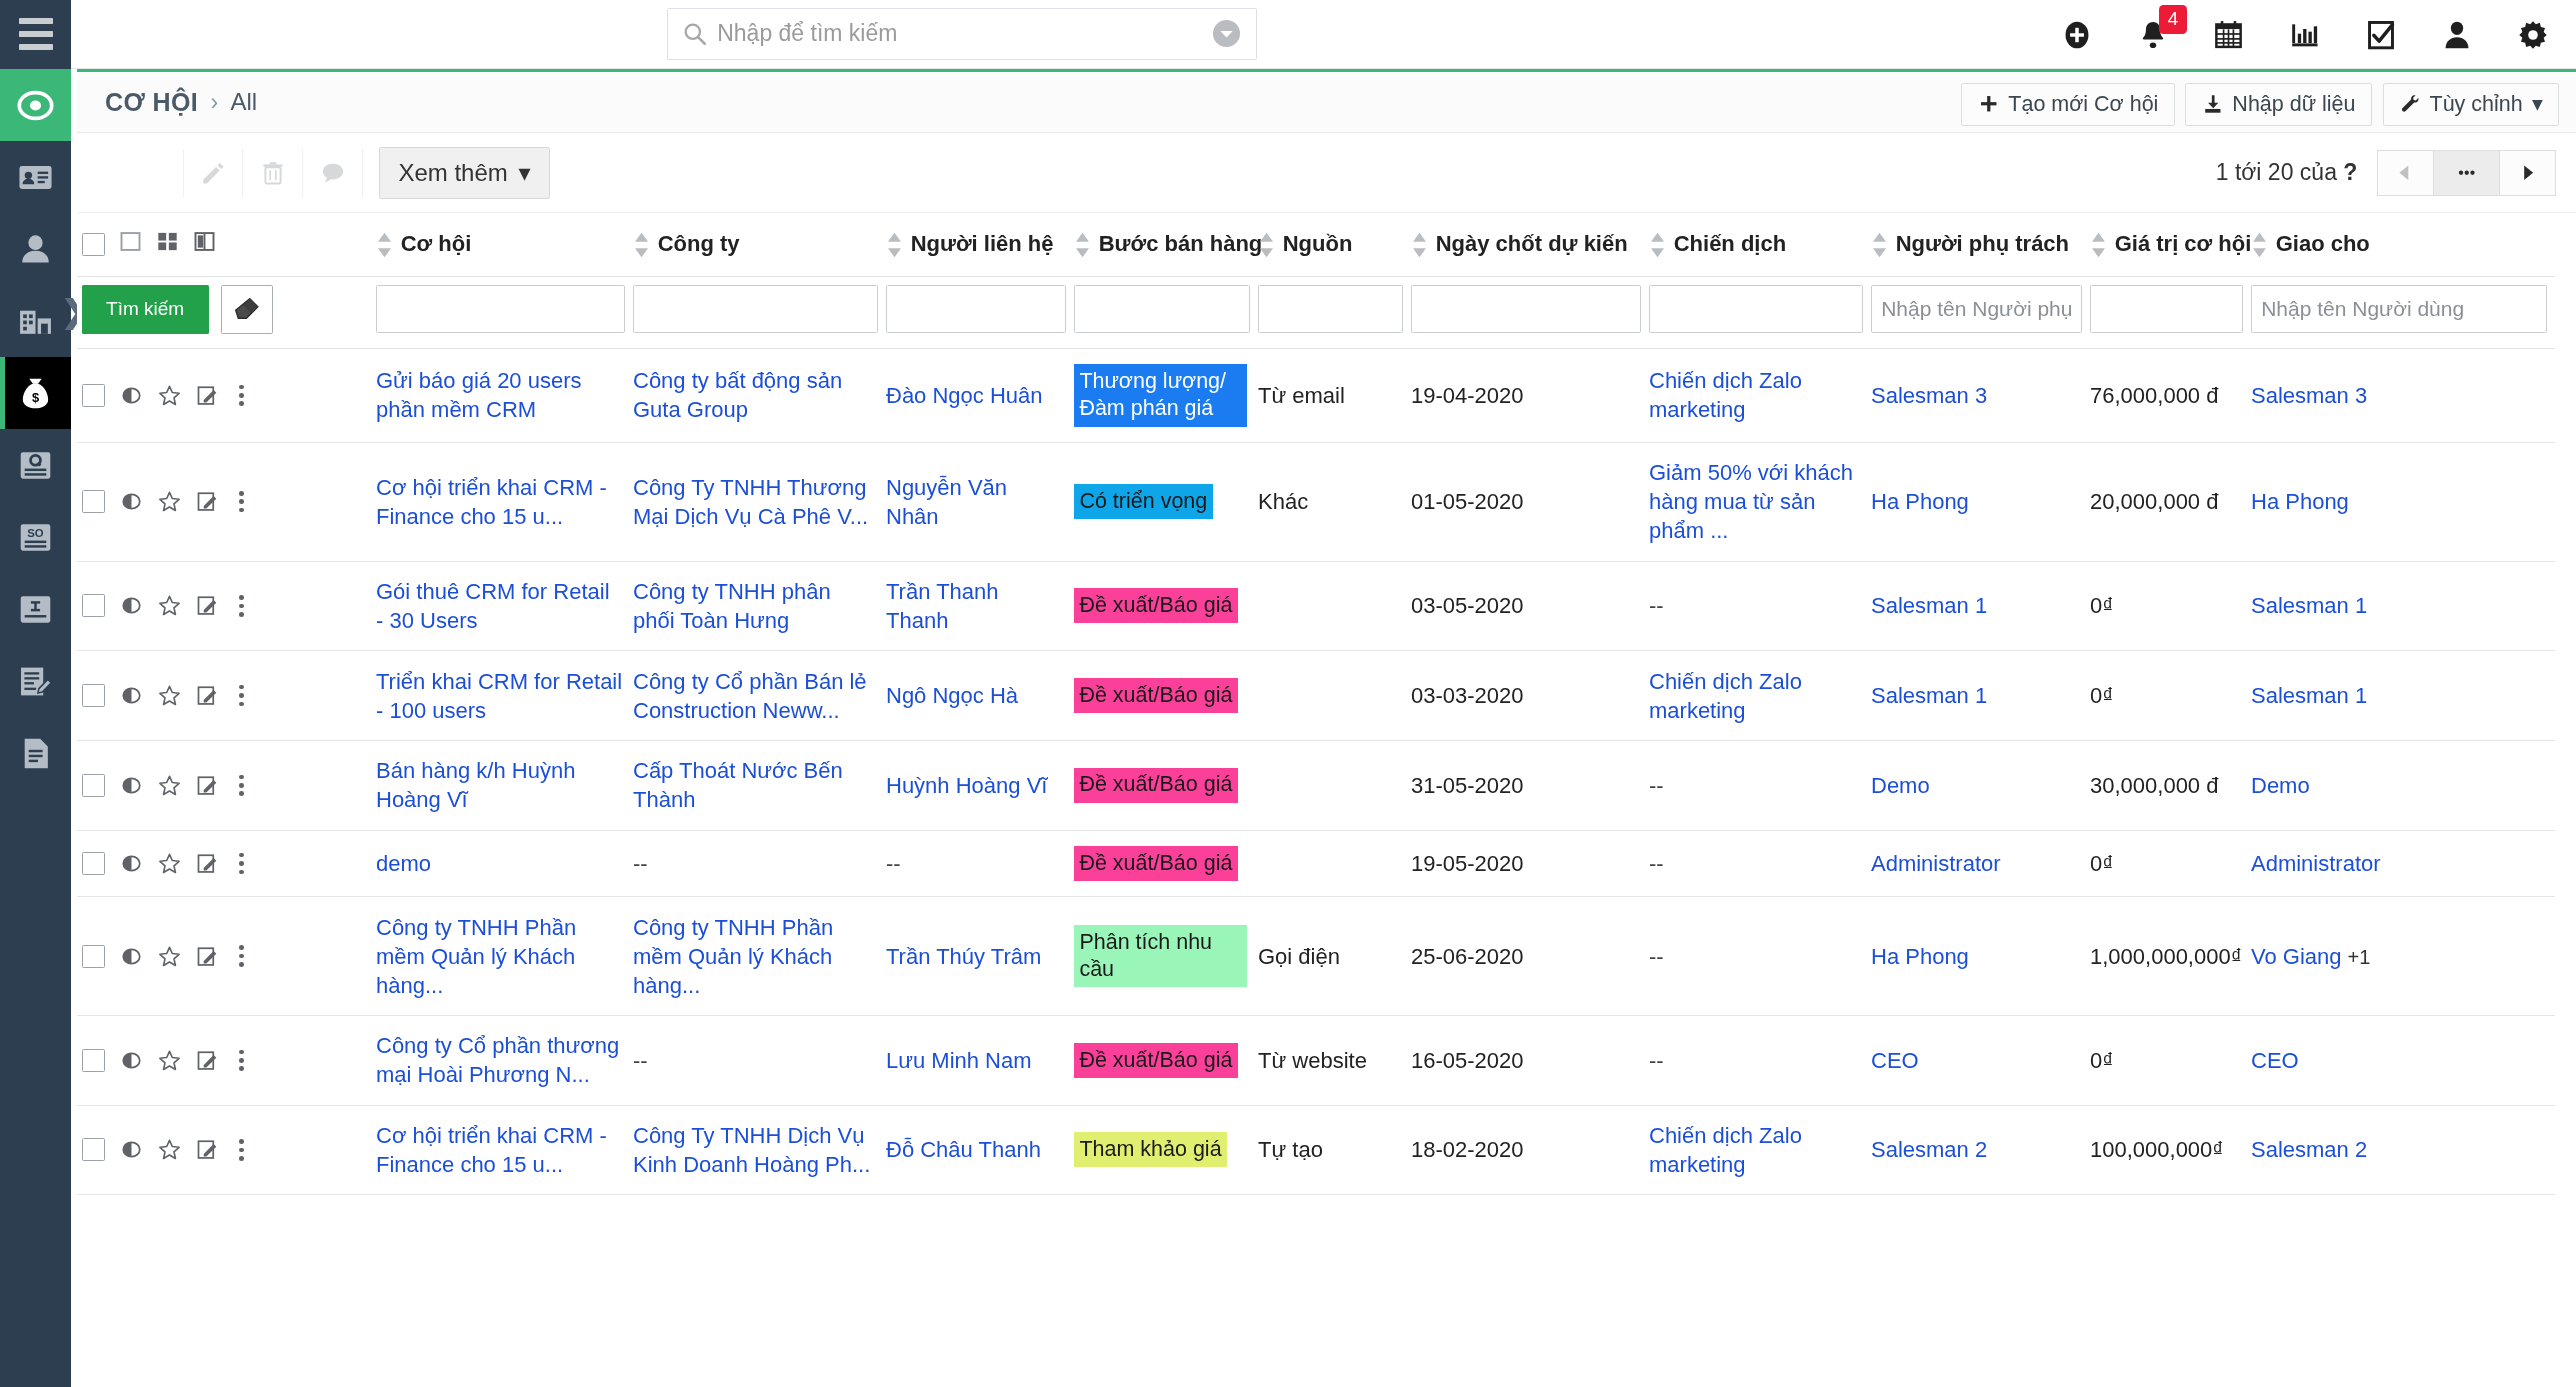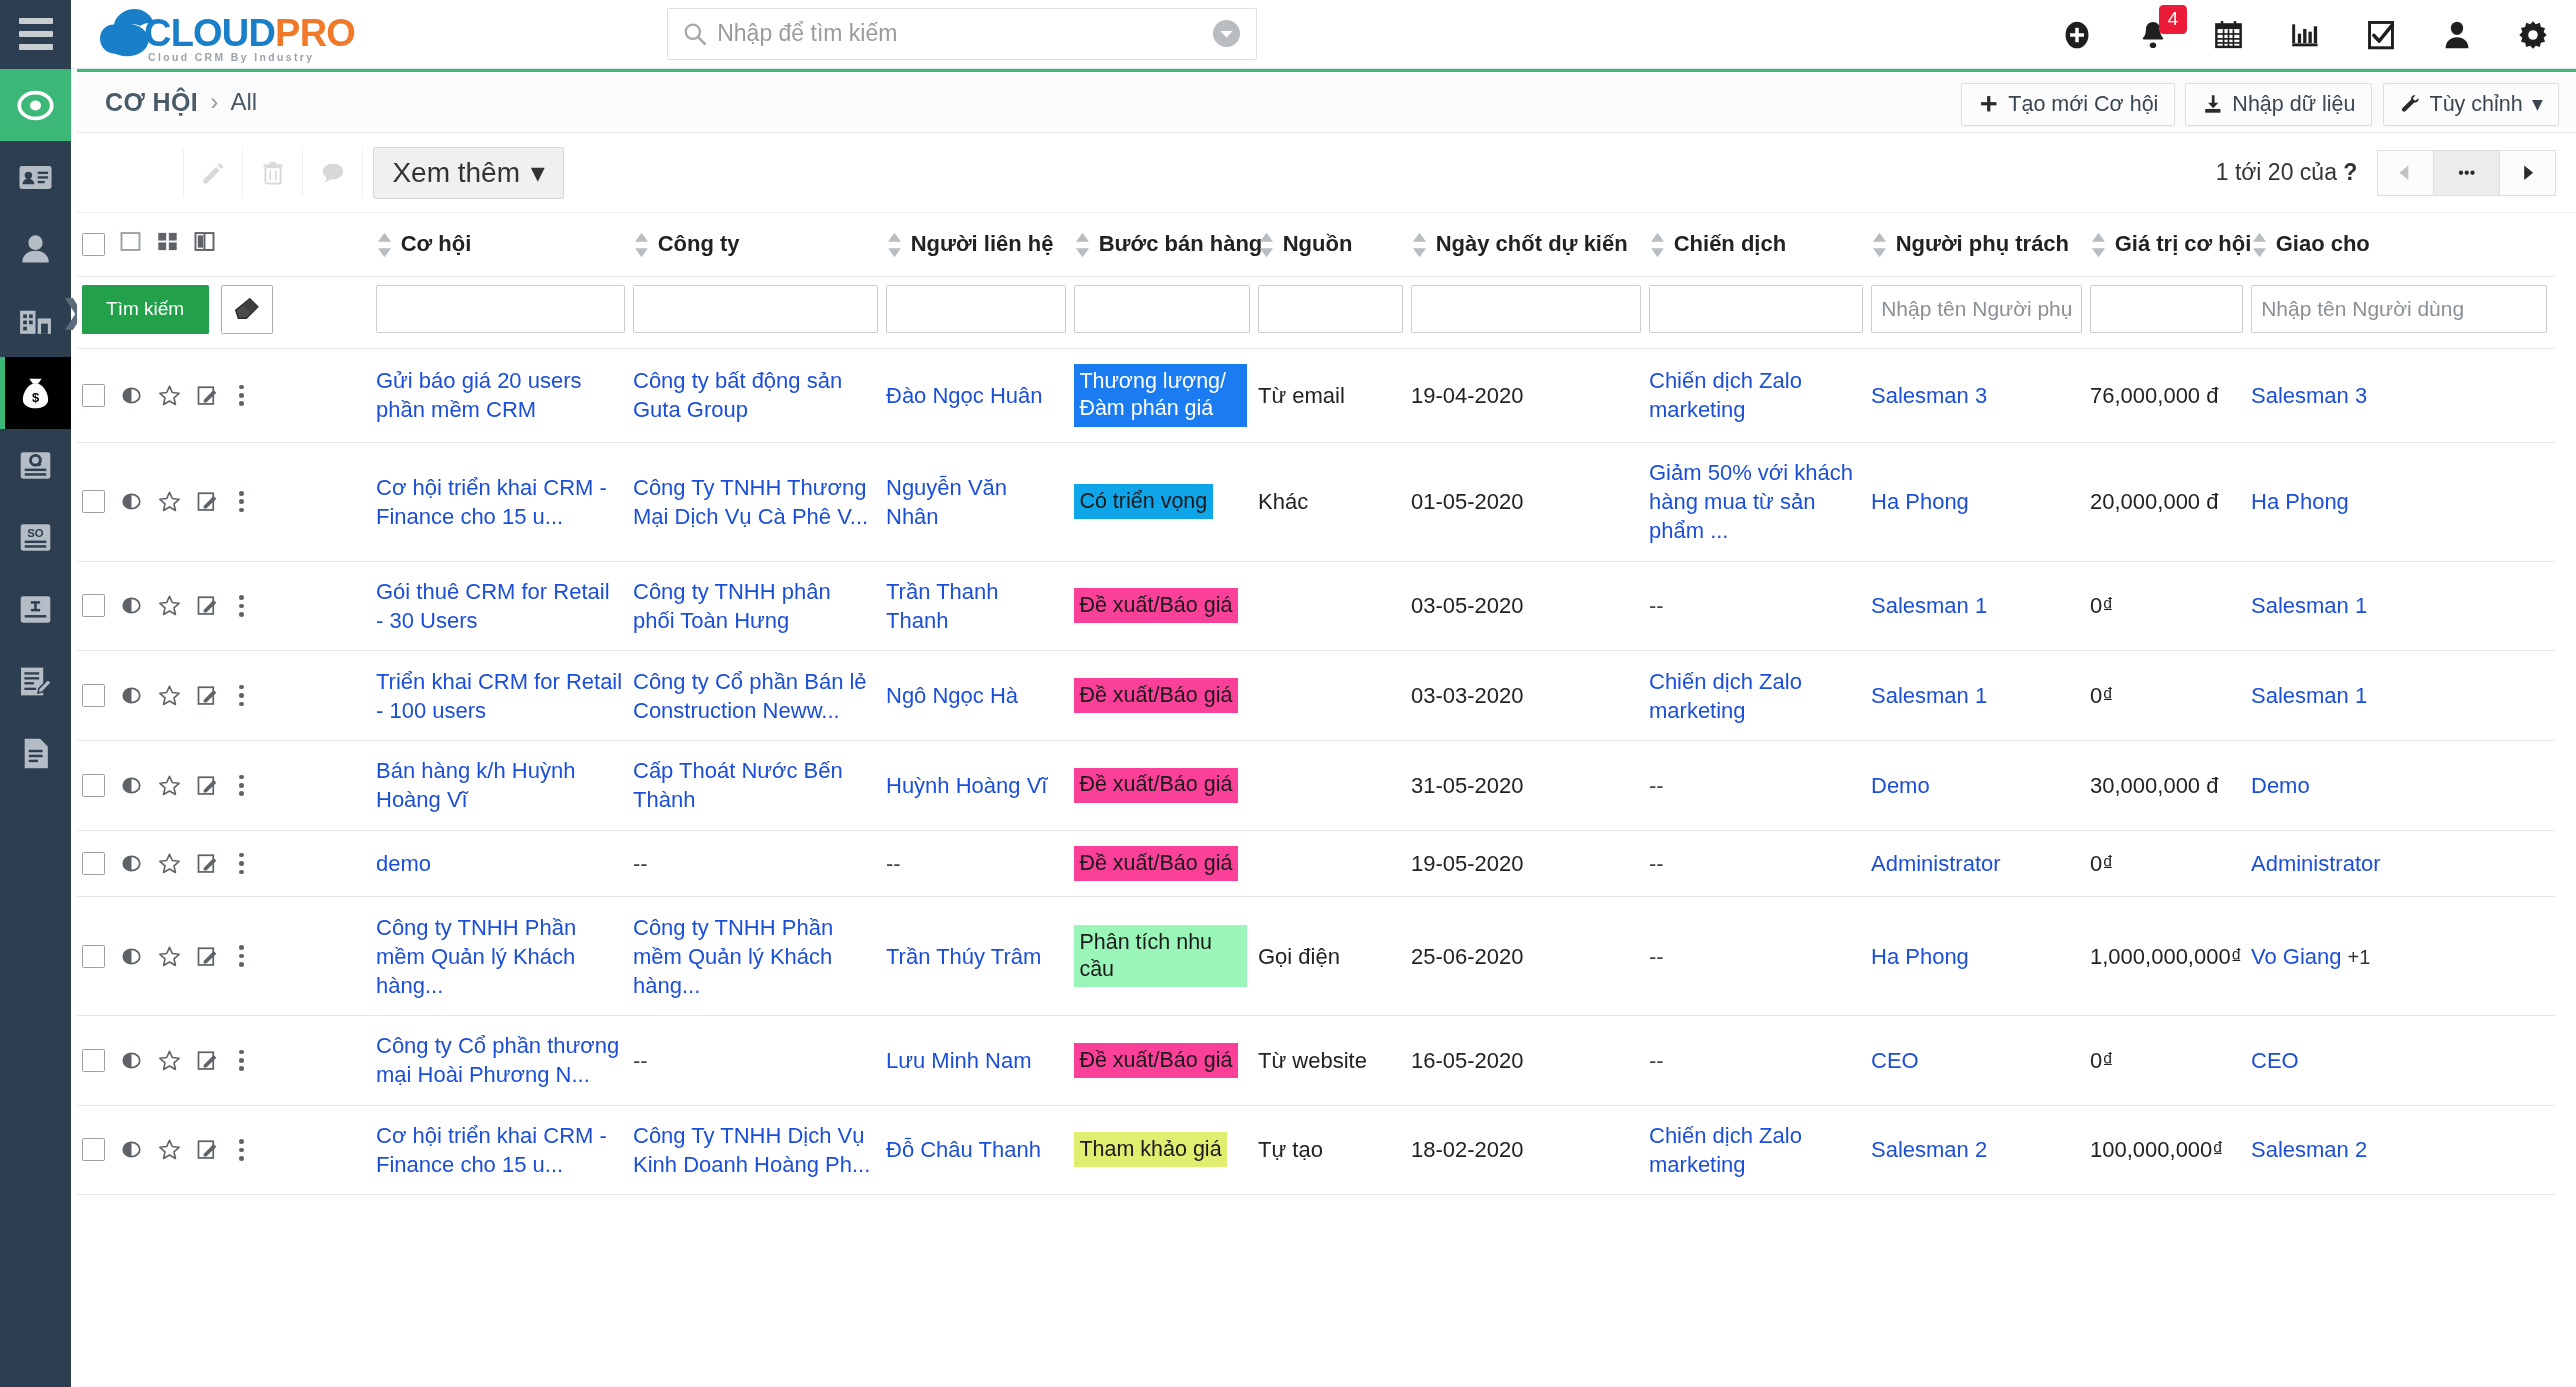--- a/index.html
+++ b/index.html
@@ -97,22 +97,22 @@
     border-bottom:0.8px solid #eceef0;
   }
   .tb-icons{ display:flex; align-items:center; margin-left:106px; }
   .tb-ibtn{
     width:60px; height:48px; display:flex; align-items:center; justify-content:center;
     border-right:0.8px solid #eeeff1; cursor:pointer;
   }
   .tb-ibtn:first-child{ border-left:0.8px solid #eeeff1; }
   .tb-ibtn svg{ width:26px; height:26px; }
   .xemthem{
-    margin-left:10px; height:52px; background:#f0f0f0; border:0.8px solid #d6d8da;
-    display:flex; align-items:center; padding:0 18.4px; font-size:28px; color:#333; cursor:pointer; gap:10.7px;
+    margin-left:16px; height:52px; background:#f0f0f0; border:0.8px solid #d6d8da;
+    display:flex; align-items:center; padding:0 18.4px; font-size:24px; color:#333; cursor:pointer; gap:10.7px;
     border-radius:2.3px;
   }
   .tb-center{
     position:absolute; left:0; right:0; text-align:center; font-size:24px; color:#333;
     pointer-events:none;
   }
   .tb-center b{ font-weight:bold; }
   .tb-right{ position:absolute; right:26px; display:flex; align-items:center; gap:20px; }
   .pg-text{ font-size:23px; color:#333; }
   .pg-text b{ font-weight:bold; }
@@ -187,28 +187,20 @@
 
 <div id="app">
 
   <div class="topbar">
     <div class="hamburger">
       <span></span>
       <span></span>
       <span></span>
     </div>
 
-    <div class="logo">
-      <svg class="logo-cloud" viewBox="0 0 92 62">
-        <path d="M22 58 C6 58 0 47 0 38 C0 28 8 20 18 20 C21 8 32 0 45 0 C57 0 67 8 70 19 C64 17 57 18 52 22 C44 17 34 20 30 28 C25 30 22 34 22 40 Z" fill="#1a7fc9"></path>
-        <ellipse cx="35" cy="40" rx="28" ry="21" fill="#1a7fc9"></ellipse>
-      </svg>
-      <div class="logo-text"><span class="c1">CLOUD</span><span class="c2">PRO</span></div>
-      <div class="logo-sub">Cloud CRM By Industry</div>
-    </div>
 
     <div class="searchwrap">
       <div class="searchbox">
         <svg class="s-ico" viewBox="0 0 24 24">
           <circle cx="10" cy="10" r="6.6" fill="none" stroke="#a8a8a8" stroke-width="2.1"></circle>
           <line x1="14.8" y1="14.8" x2="21" y2="21" stroke="#a8a8a8" stroke-width="2.3" stroke-linecap="round"></line>
         </svg>
         <input type="text" placeholder="Nhập để tìm kiếm" style="">
         <svg class="chev-circle" viewBox="0 0 24 24">
           <circle cx="12" cy="12" r="10.5" fill="#b9bcc0"></circle>

